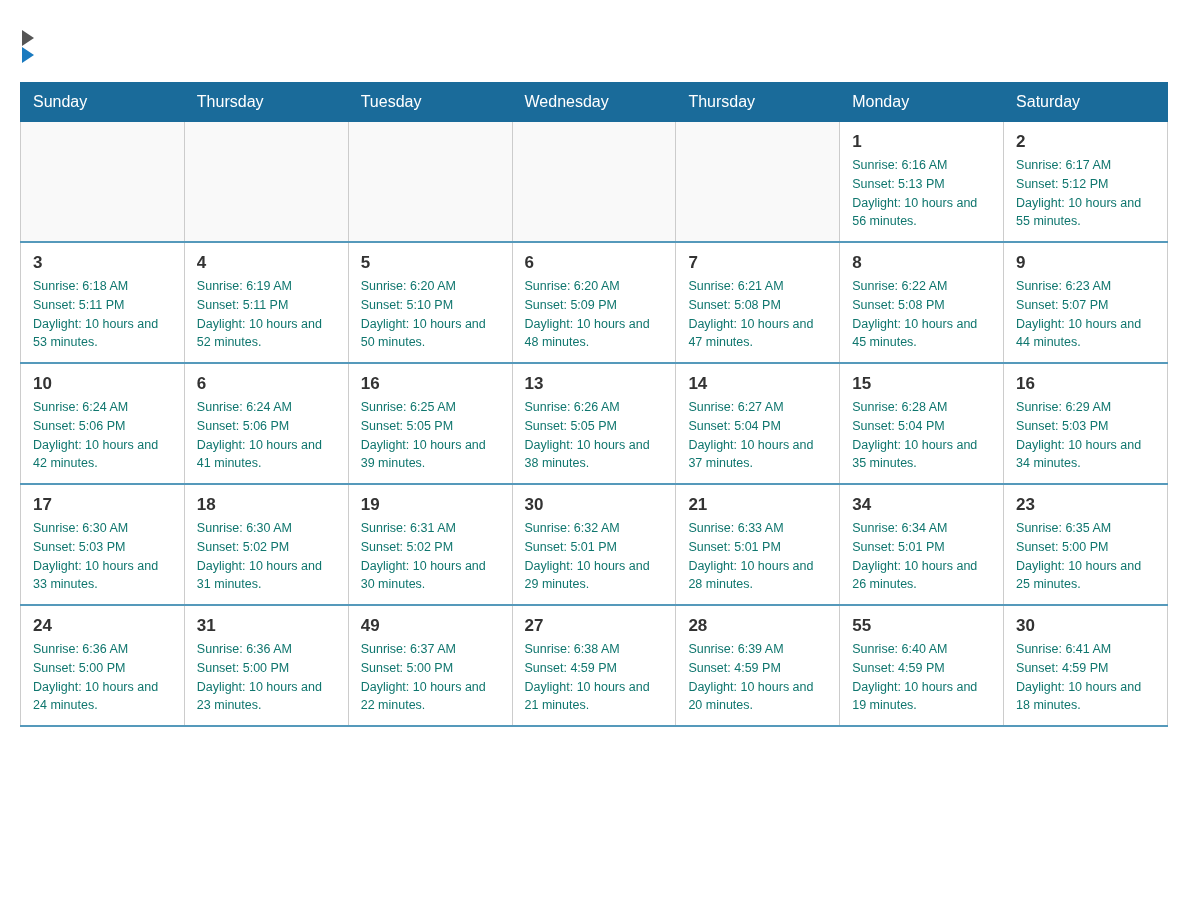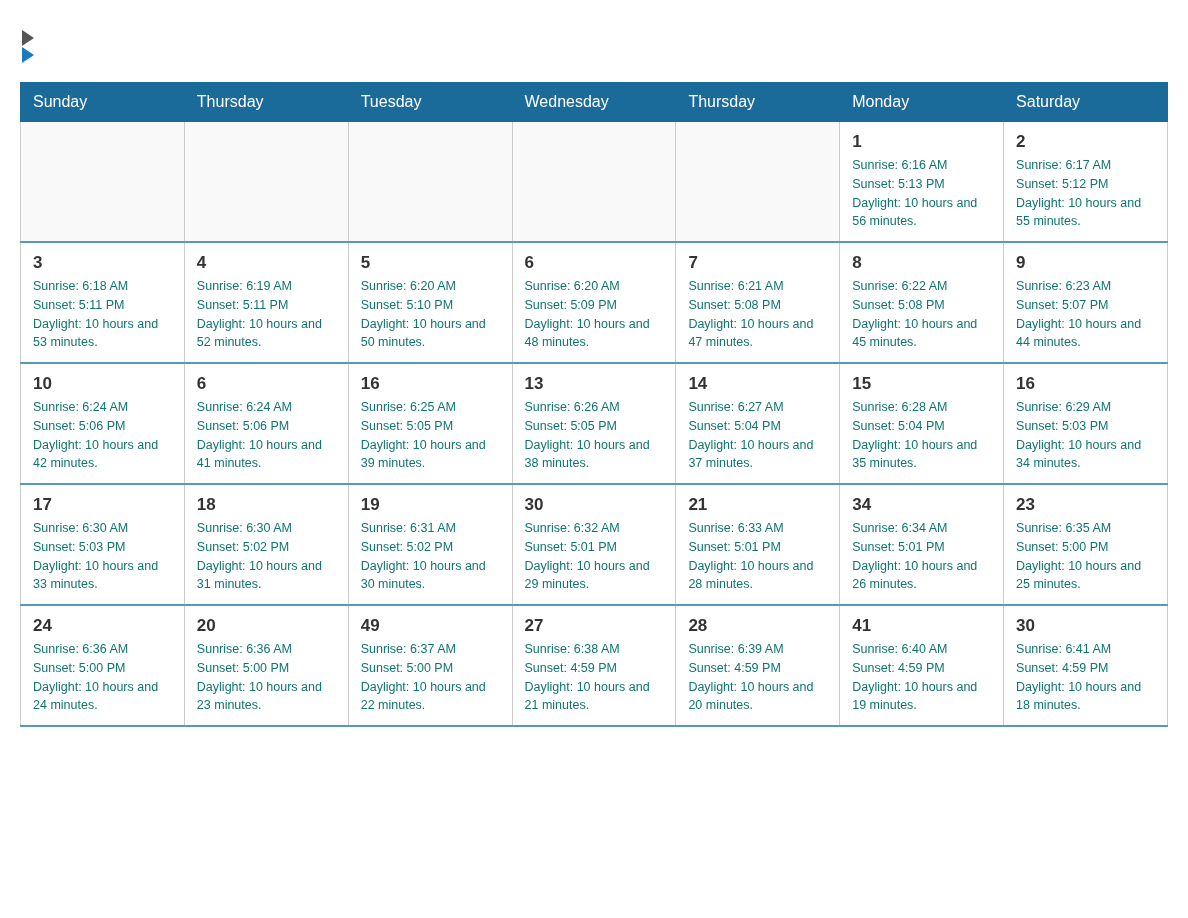--- a/index.html
+++ b/index.html
@@ -236,37 +236,37 @@
           <span class="day-number">23</span>
           <div class="day-info">Sunrise: 6:35 AM<br>Sunset: 5:00 PM<br>Daylight: 10 hours and 25 minutes.</div>
         </td>
       </tr>
       <tr>
         <td>
           <span class="day-number">24</span>
           <div class="day-info">Sunrise: 6:36 AM<br>Sunset: 5:00 PM<br>Daylight: 10 hours and 24 minutes.</div>
         </td>
         <td>
-          <span class="day-number">20</span>
+          <span class="day-number">31</span>
           <div class="day-info">Sunrise: 6:36 AM<br>Sunset: 5:00 PM<br>Daylight: 10 hours and 23 minutes.</div>
         </td>
         <td>
           <span class="day-number">49</span>
           <div class="day-info">Sunrise: 6:37 AM<br>Sunset: 5:00 PM<br>Daylight: 10 hours and 22 minutes.</div>
         </td>
         <td>
           <span class="day-number">27</span>
           <div class="day-info">Sunrise: 6:38 AM<br>Sunset: 4:59 PM<br>Daylight: 10 hours and 21 minutes.</div>
         </td>
         <td>
           <span class="day-number">28</span>
           <div class="day-info">Sunrise: 6:39 AM<br>Sunset: 4:59 PM<br>Daylight: 10 hours and 20 minutes.</div>
         </td>
         <td>
-          <span class="day-number">41</span>
+          <span class="day-number">55</span>
           <div class="day-info">Sunrise: 6:40 AM<br>Sunset: 4:59 PM<br>Daylight: 10 hours and 19 minutes.</div>
         </td>
         <td>
           <span class="day-number">30</span>
           <div class="day-info">Sunrise: 6:41 AM<br>Sunset: 4:59 PM<br>Daylight: 10 hours and 18 minutes.</div>
         </td>
       </tr>
     </tbody>
 </table>
 

